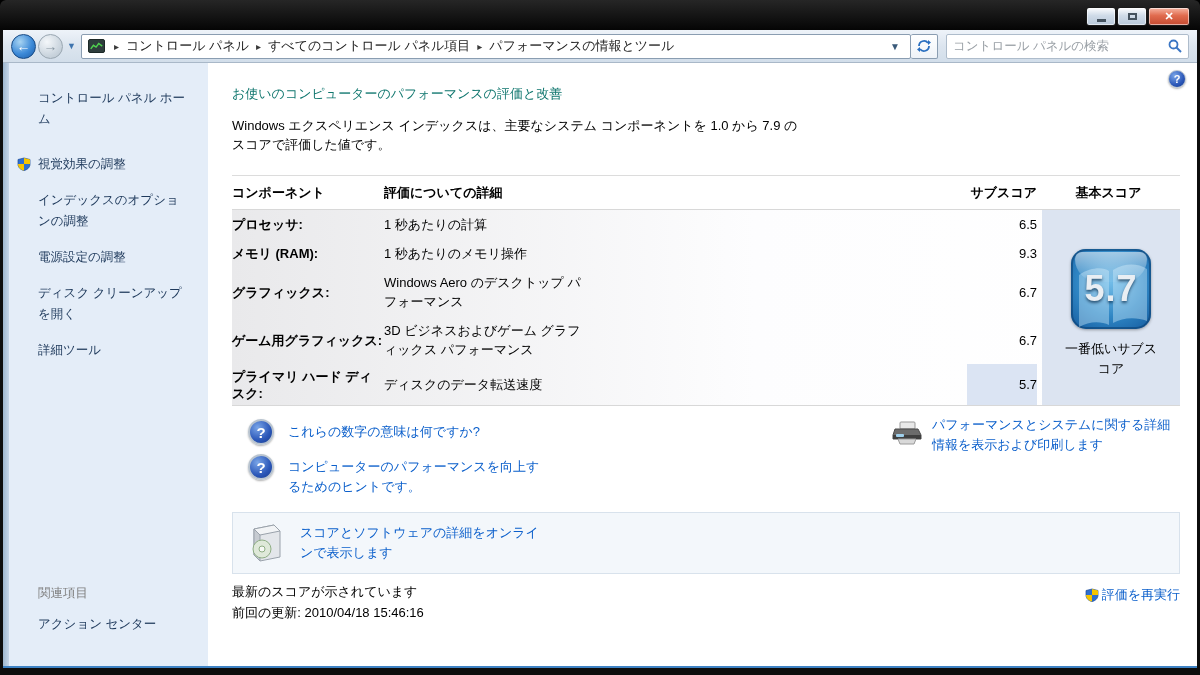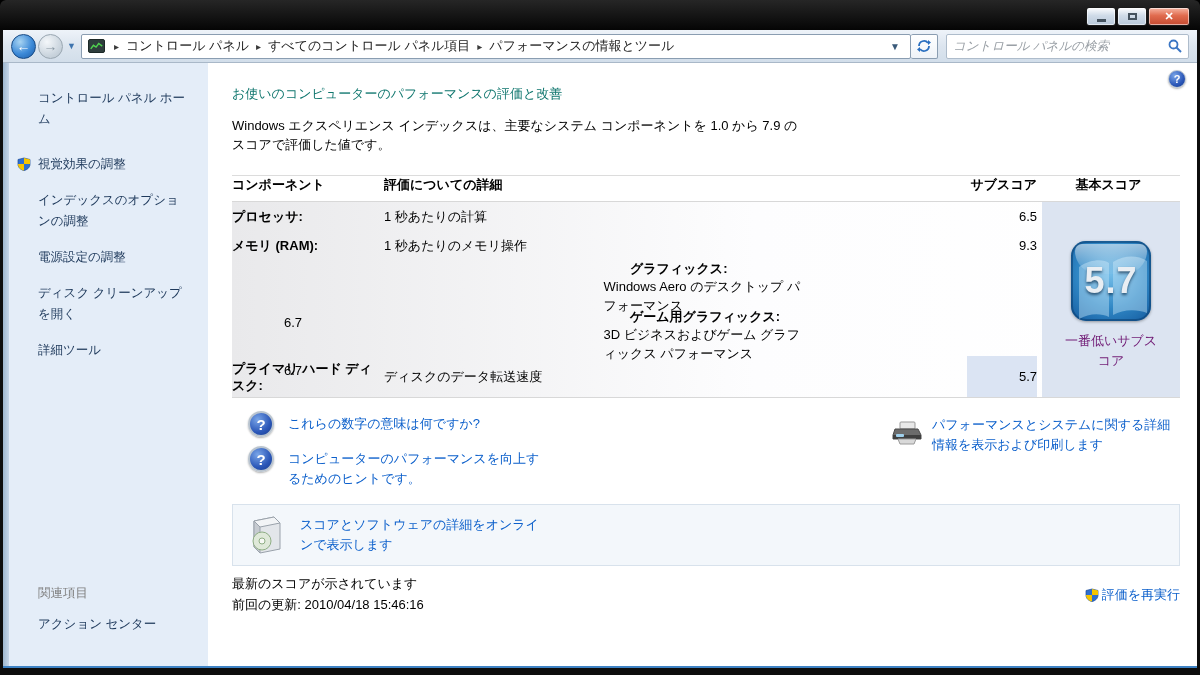--- a/index.html
+++ b/index.html
@@ -33,21 +33,21 @@
   .addr-icon { width:17px; height:14px; background:#2e3d3c; border:1px solid #1c2827; border-radius:2px;
                margin-right:2px; position:relative; flex:none; }
   .addr-icon svg { position:absolute; inset:0; }
   .crumb-sep { color:#3a3a3a; font-size:10px; padding:0 7px; }
   .crumb { white-space:nowrap; }
   .addr-drop { margin-left:auto; color:#3a5a7a; font-size:10px; padding:0 4px; }
   .refresh-btn { width:27px; height:25px; background:linear-gradient(#fff,#eef3f8); border:1px solid #8a9db1;
                  border-left:none; border-radius:2px; display:flex; align-items:center; justify-content:center; flex:none; }
   .searchbox { width:243px; height:25px; background:#fff; border:1px solid #aebccb; border-radius:2px;
                margin-left:8px; display:flex; align-items:center; padding:0 6px; flex:none; }
-  .searchbox input { flex:1; border:none; outline:none; font-size:12.5px; color:#4d7c0f; font-family:"Liberation Sans",sans-serif; background:transparent;font-style:italic; }
+  .searchbox input { flex:1; border:none; outline:none; font-size:12.5px; color:#4d7c0f; font-family:"Liberation Sans",sans-serif; background:transparent; }
   .searchbox input::placeholder { color:#9aa0a6; }
 
   
   .content { position:absolute; top:63px; left:3px; right:3px; bottom:9px; background:#fff; display:flex; }
   .footer-strip { position:absolute; left:3px; right:3px; bottom:7px; height:2px; background:#3e82c4; }
 
   
   .sidebar { width:205px; flex:none; background:#e4edf8; position:relative; font-size:12.5px; color:#1f3a5c; }
   .sidebar::before { content:""; position:absolute; left:0; top:0; bottom:0; width:6px;
                      background:linear-gradient(90deg,#9db6ce,#c5d5e7); }
@@ -65,48 +65,48 @@
   .qcircle { width:26px; height:26px; border-radius:50%; flex:none;
              background:radial-gradient(circle at 35% 30%, #7aa6e8, #2b57b8 60%, #173a8c);
              border:2px solid #b9c4cf; box-shadow:0 1px 2px rgba(0,0,0,.3);
              color:#fff; font-weight:bold; font-size:15px; display:flex; align-items:center; justify-content:center; }
   .qcircle.small { width:18px; height:18px; font-size:11px; border-width:1px; }
   .page-title { color:#0f766e; margin-top:22px; }
   .page-desc { margin-top:13px; width:578px; line-height:19px; }
   a.link { color:#0b5fcb; text-decoration:none; cursor:pointer; }
 
   
-  .tbl-header { display:flex; margin-top:21px; border-top:1px solid #dcdcdc; padding-bottom:7px; font-weight:bold; }
+  .tbl-header { display:flex; margin-top:21px; border-top:1px solid #dcdcdc; padding-top:8px; padding-bottom:7px; font-weight:bold; }
   .col-comp { width:152px; flex:none; }
   .col-detail { width:205px; flex:none; }
   .col-fill { flex:1; }
   .col-sub { width:70px; flex:none; text-align:right; margin-right:143px; }
   .tbl-header .col-sub { margin-right:0; }
   .col-base-h { width:143px; flex:none; text-align:center; }
   .tbl-body { position:relative; border-top:1px solid #d8d8d8; border-bottom:1px solid #d8d8d8;
               background:linear-gradient(90deg,#e9e9eb,#fdfdfe 55%,#fff); }
   .tbl-row { display:flex; align-items:center; }
   .tbl-row .comp { font-weight:bold; line-height:17px; }
   .tbl-row .detail { line-height:19px; }
   .tbl-row .sub { align-self:stretch; display:flex; align-items:center; justify-content:flex-end; }
   .sub.highlight { background:#dbe4f3; }
-  .r-h29 { height:29px; } .r-h48 { height:48px;flex-direction:column; } .r-h41 { height:41px; }
+  .r-h29 { height:29px; } .r-h48 { height:48px; } .r-h41 { height:41px; }
   .base-panel { position:absolute; top:0; bottom:0; right:0; width:138px; background:#dce4f1;
                 display:flex; flex-direction:column; align-items:center; }
   .base-icon { width:80px; height:80px; margin-top:39px; border-radius:15px; position:relative;
                background:radial-gradient(circle at 50% 42%, #72bce8, #2f86c4 55%, #145a9e);
                box-shadow:inset 0 0 0 2px rgba(10,60,110,.55), 0 1px 3px rgba(0,0,0,.35);
                display:flex; align-items:center; justify-content:center; overflow:hidden; }
   .base-icon::after { content:""; position:absolute; left:4px; right:4px; top:3px; height:30px;
                       border-radius:12px 12px 40px 40px;
                       background:linear-gradient(rgba(255,255,255,.55),rgba(255,255,255,.05)); }
   .base-icon svg { position:absolute; inset:0; opacity:.45; }
   .base-score { position:relative; z-index:2; font-size:36px; font-weight:bold; color:#e9eef3;
                 text-shadow:0 2px 3px rgba(0,30,60,.65); letter-spacing:1px; }
-  .base-label { margin-top:10px; width:104px; text-align:center; line-height:20px; font-size:13px; color:#701a75; }
+  .base-label { margin-top:10px; width:104px; text-align:center; line-height:20px; font-size:13px; color:#000000; }
 
   
   .help-row { display:flex; align-items:flex-start; margin-left:16px; }
   .help-row.first { margin-top:13px; }
   .help-row + .help-row { margin-top:9px; }
   .help-row .qcircle { margin-right:14px; }
   .help-row a { line-height:20px; margin-top:3px; display:inline-block; }
   .help-link2 { width:252px; }
   .print-area { position:absolute; top:352px; right:17px; width:288px; display:flex; align-items:flex-start; }
   .print-area svg { flex:none; margin:6px 10px 0 0; }

